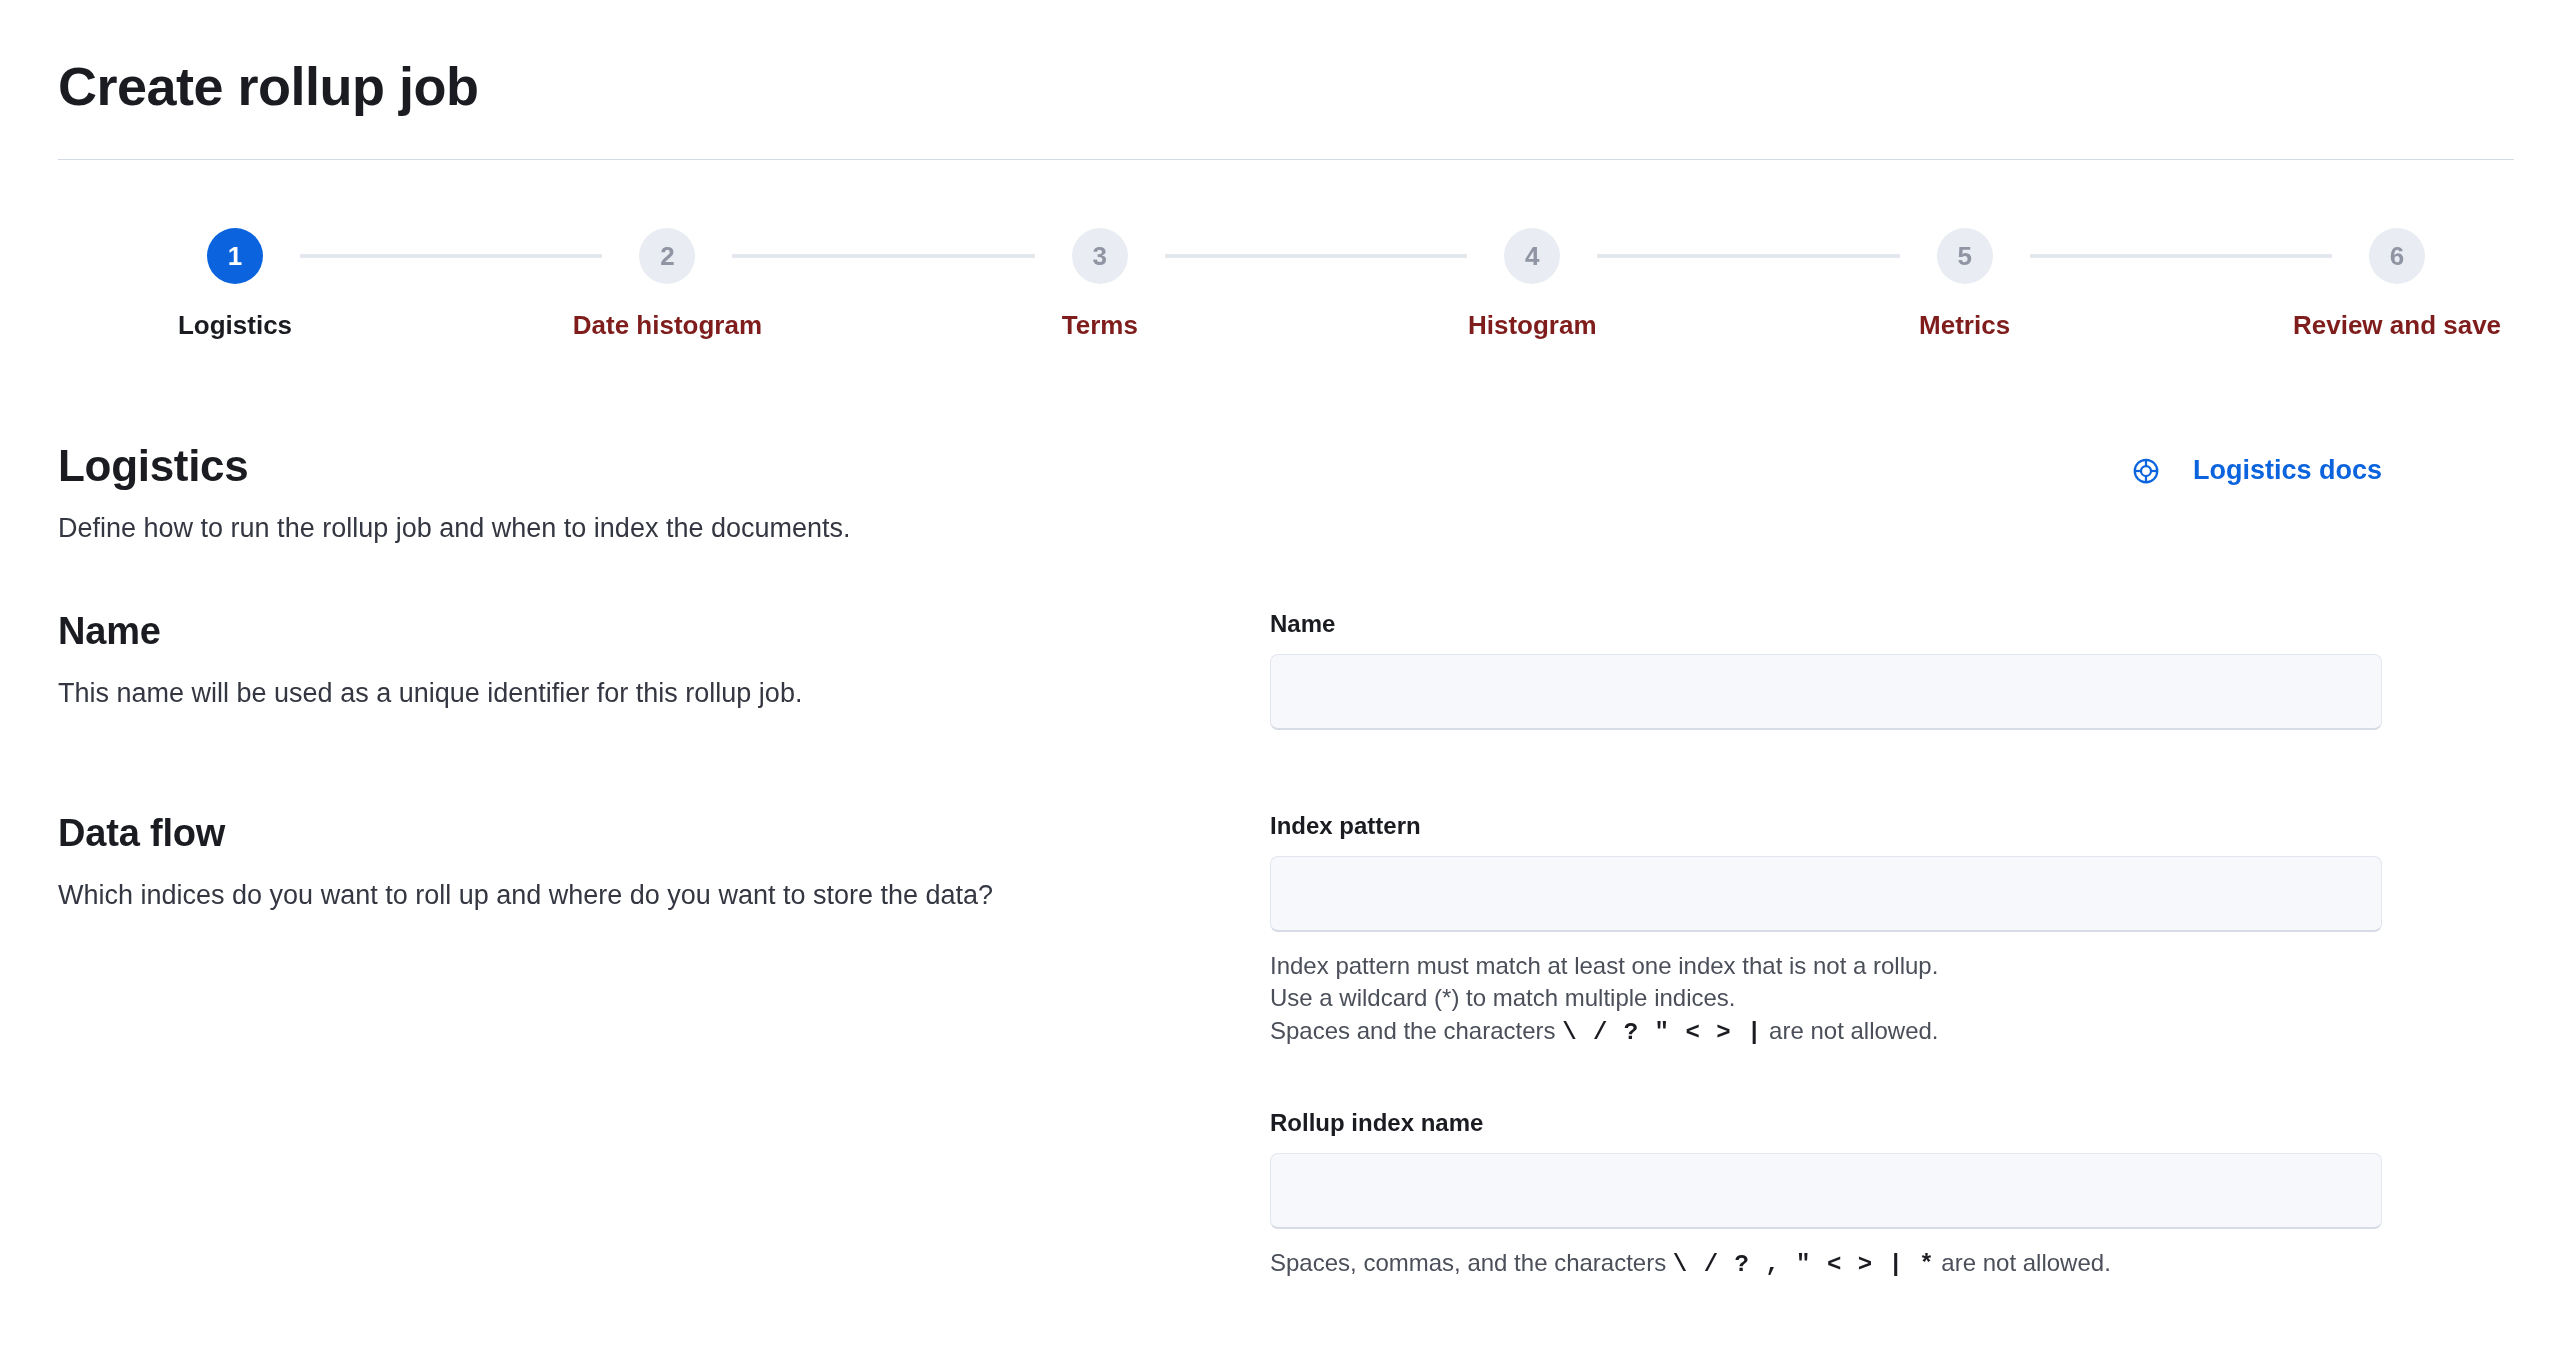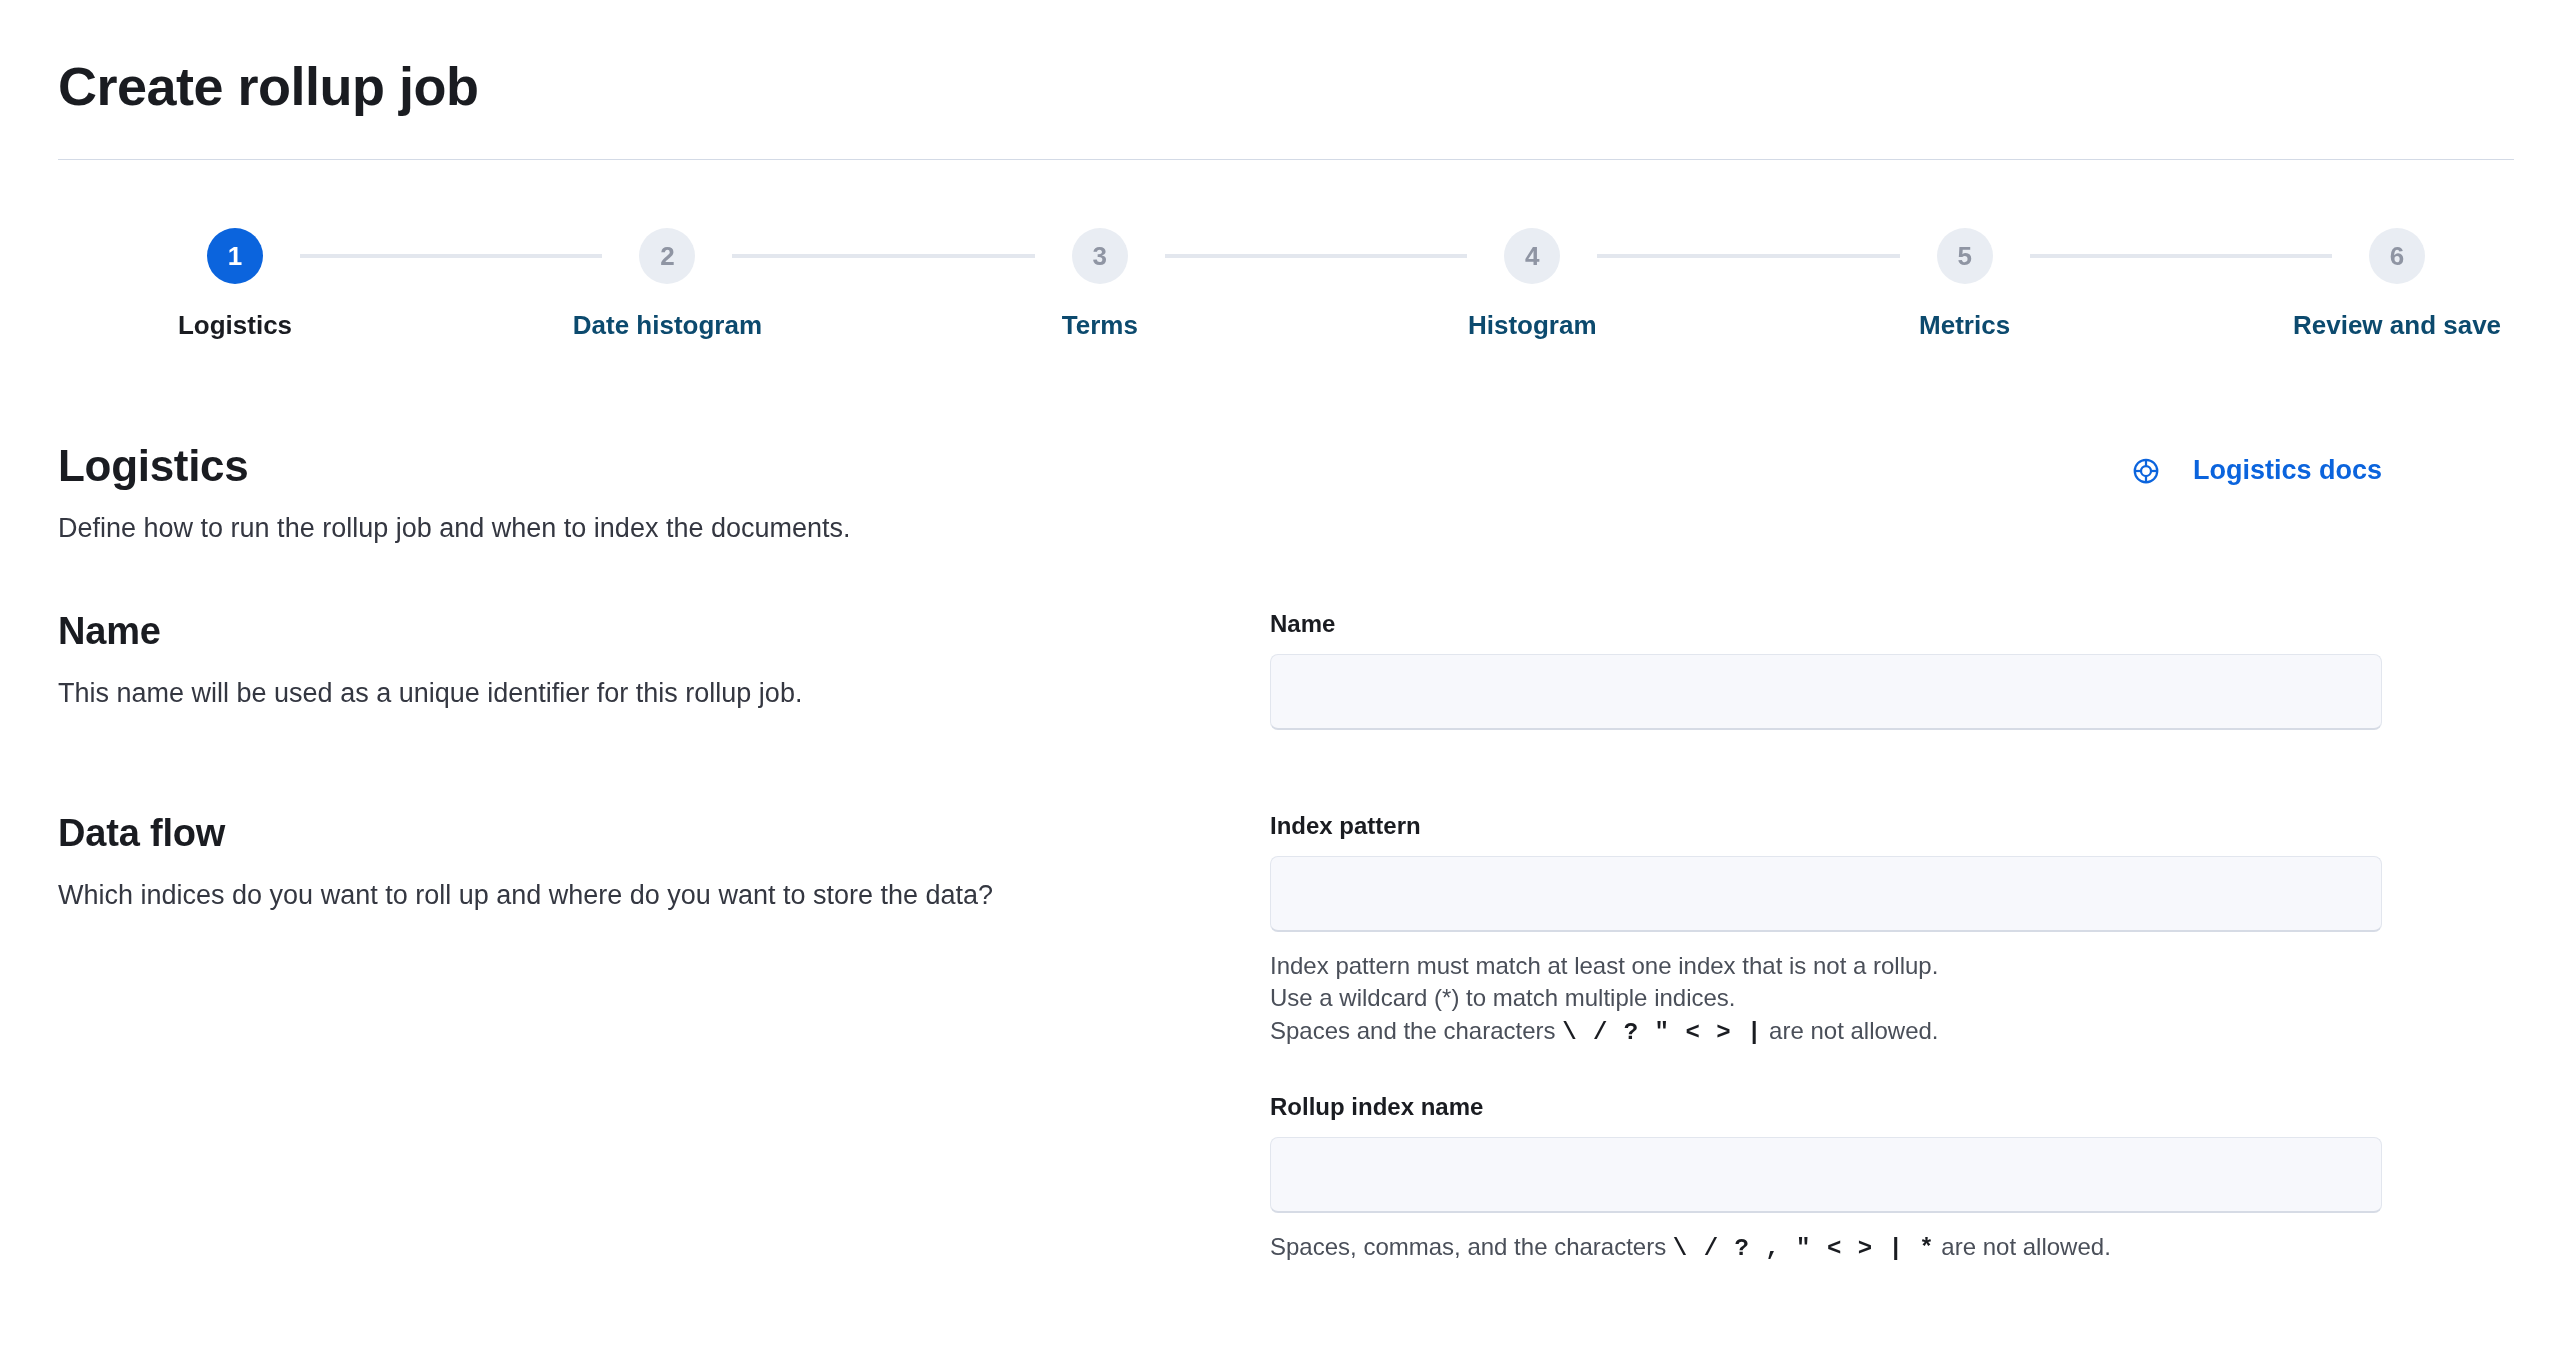--- a/index.html
+++ b/index.html
@@ -58,21 +58,21 @@
     justify-content: center;
   }
   .step.active .step-circle {
     background: #0b64dd;
     color: #ffffff;
   }
   .step-label {
     margin-top: 26px;
     font-size: 26px;
     font-weight: 700;
-    color: #0c4a6e;
+    color: #7f1d1d;
     white-space: nowrap;
   }
   .step.active .step-label {
     color: #1a1c21;
   }
   .step-line {
     flex: 1 1 auto;
     height: 4px;
     background: #e3e7ee;
     margin-top: 26px;
@@ -168,21 +168,21 @@
     color: #4a4f59;
     line-height: 1.35;
   }
   .help-block .mono {
     font-family: "Liberation Mono", monospace;
     font-weight: 700;
     color: #1a1c21;
     letter-spacing: 1px;
   }
   .field-gap {
-    margin-top: 44px;
+    margin-top: 60px;
   }
 </style>
 </head>
 <body>
 
 <div class="page">
 
   <h1 class="page-title">Create rollup job</h1>
   <div class="title-divider"></div>
 

